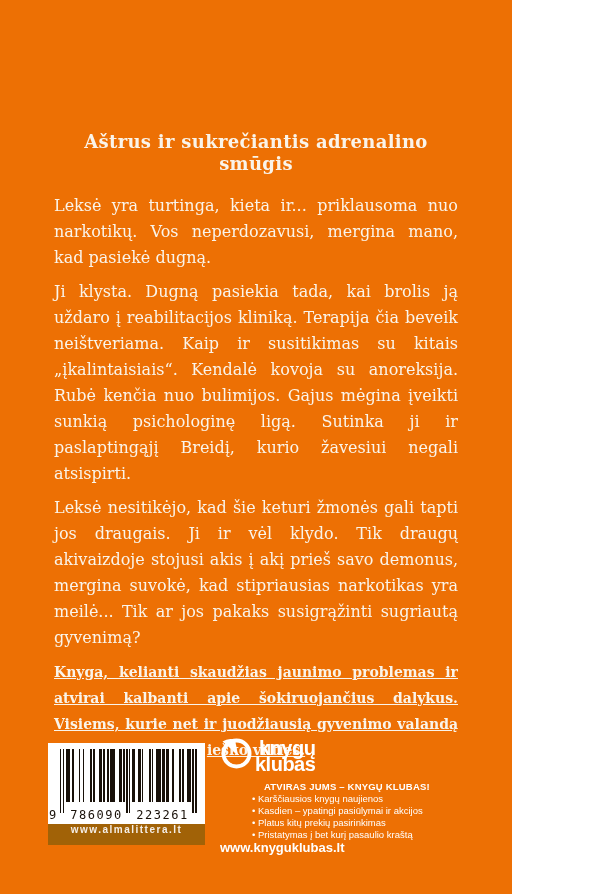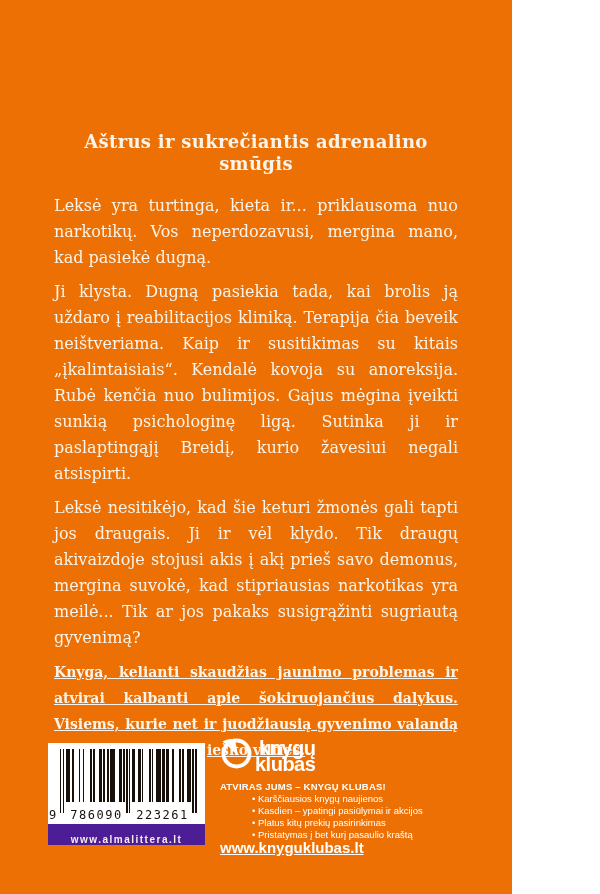--- a/index.html
+++ b/index.html
@@ -74,22 +74,22 @@
     font-size:12px;
     color:#181008;
   }
   .bc-digits span { position:absolute; bottom:0; }
   .d-prefix { left:1px; }
   .d-left  { left:17px; width:63px; text-align:center; letter-spacing:1.5px; }
   .d-right { left:83px; width:63px; text-align:center; letter-spacing:1.5px; }
 
   .almalittera-bar {
     width:157px; height:21px;
-    background:#4c1d95;
-    display:flex; align-items:flex-end; justify-content:center;
+    background:#a16207;
+    display:flex; align-items:flex-start; justify-content:center;
   }
   .almalittera-bar span {
     font-family:"Liberation Sans", sans-serif;
     font-size:10px; font-weight:700;
     letter-spacing:1.5px;
     color:#F5EFE8;
   }
 
   
   .publisher-block {
@@ -110,32 +110,32 @@
   }
   .logo-text .l1 { padding-left:4px; }
 
   .pub-heading {
     margin-top:9px;
     font-size:9.5px;
     line-height:12px;
     font-weight:700;
     letter-spacing:0.2px;
     white-space:nowrap;
+    margin-left:44px;
   }
   .pub-bullet {
     font-size:9.5px;
     line-height:12px;
     white-space:nowrap;
     margin-left:32px;
   }
   .pub-site {
-    font-size:15px;
+    font-size:13px;
     line-height:13px;
     font-weight:700;
-    text-decoration:underline;
   }
 </style>
 </head>
 <body>
 
 <div class="cover">
 
   <div class="text-block">
     <h1 class="headline">Aštrus ir sukrečiantis adrenalino smūgis</h1>
     <p class="synopsis">Leksė yra turtinga, kieta ir... priklausoma nuo narkotikų. Vos neperdozavusi, mergina mano, kad pasiekė dugną.</p>

